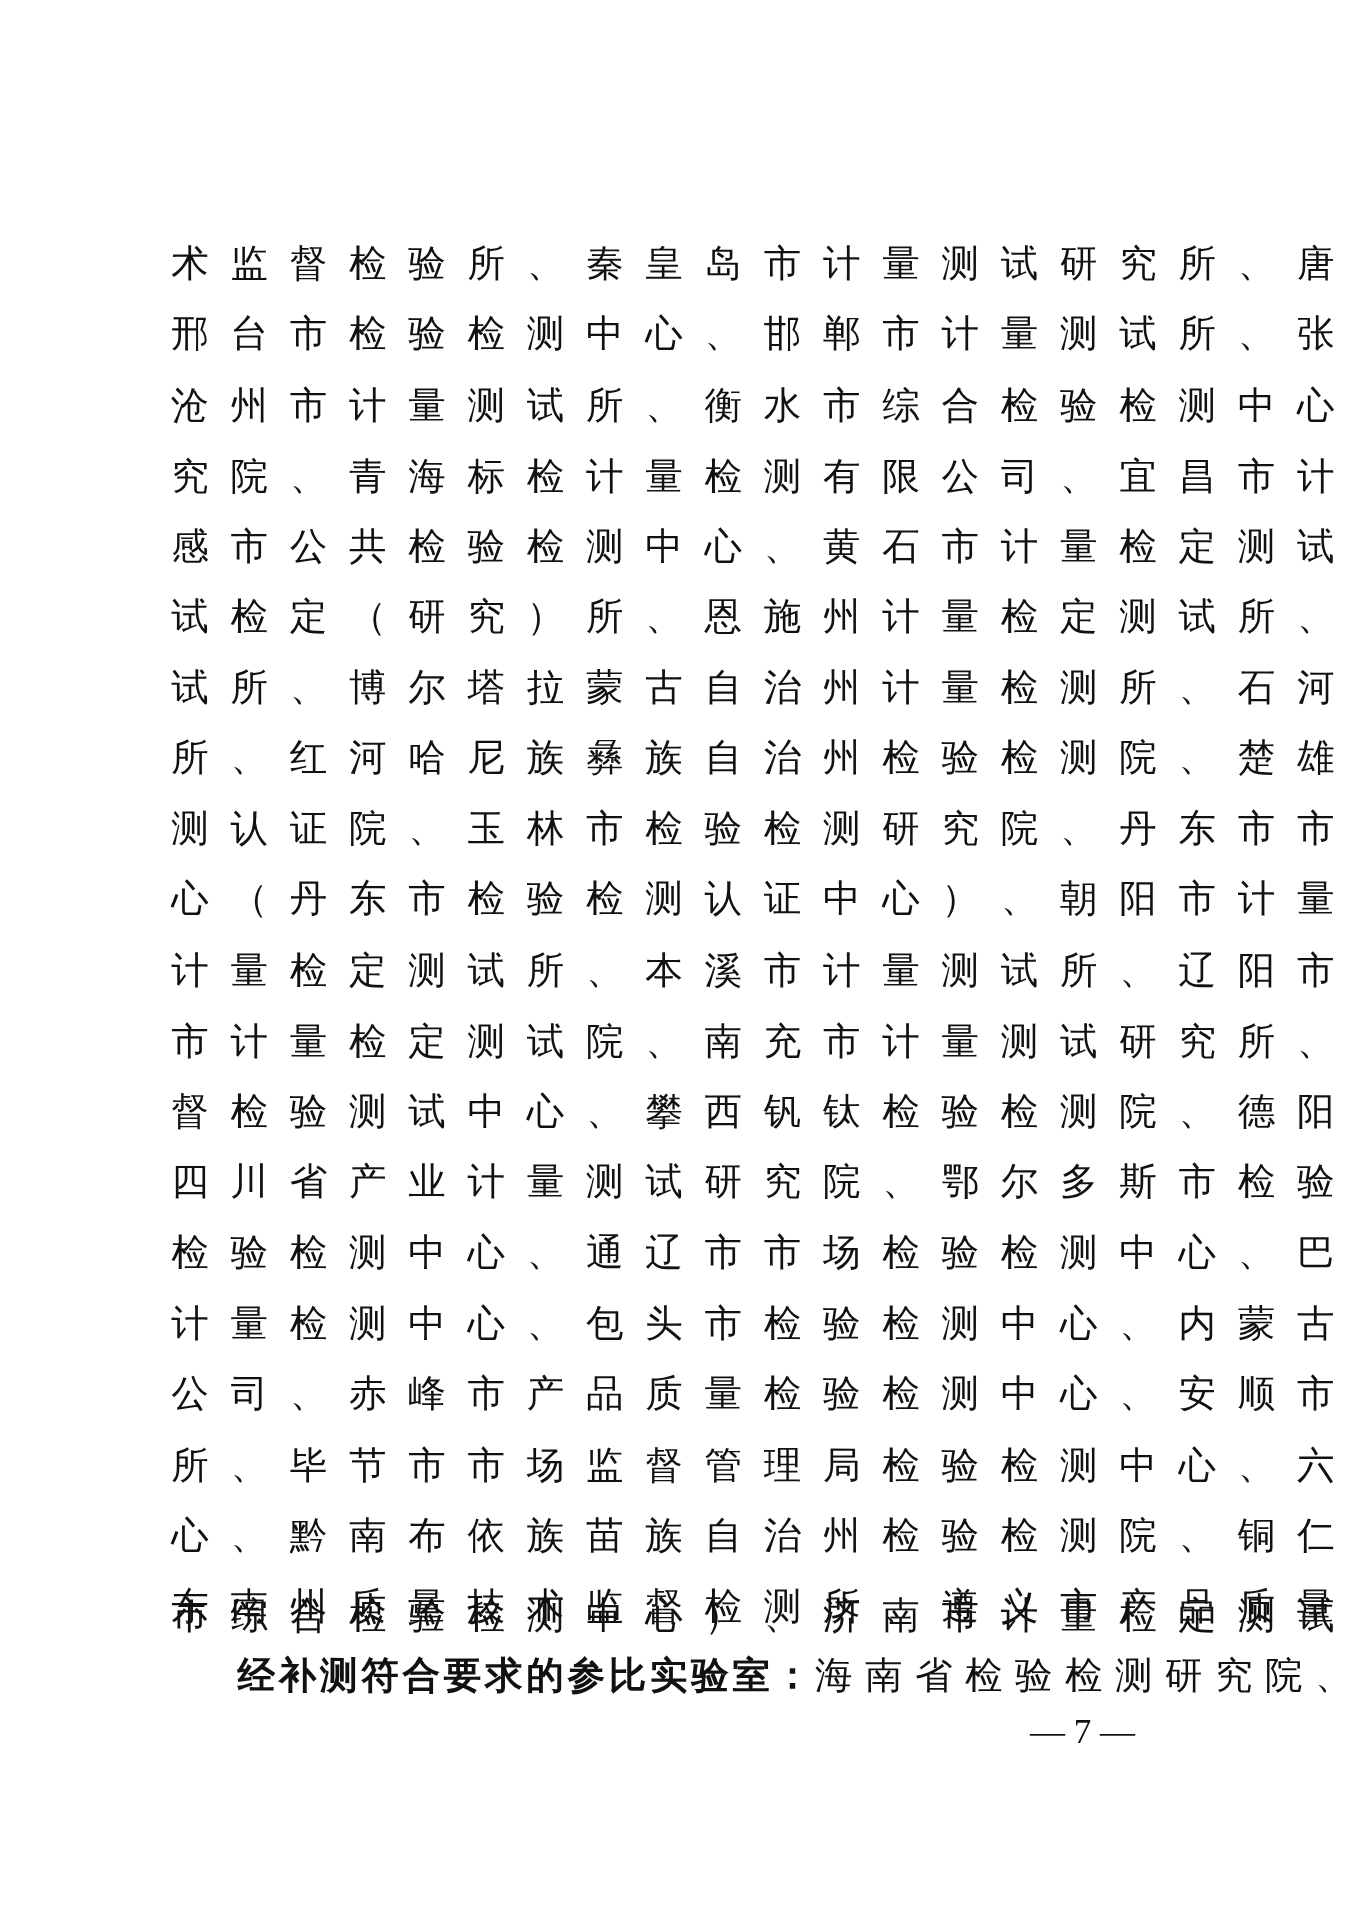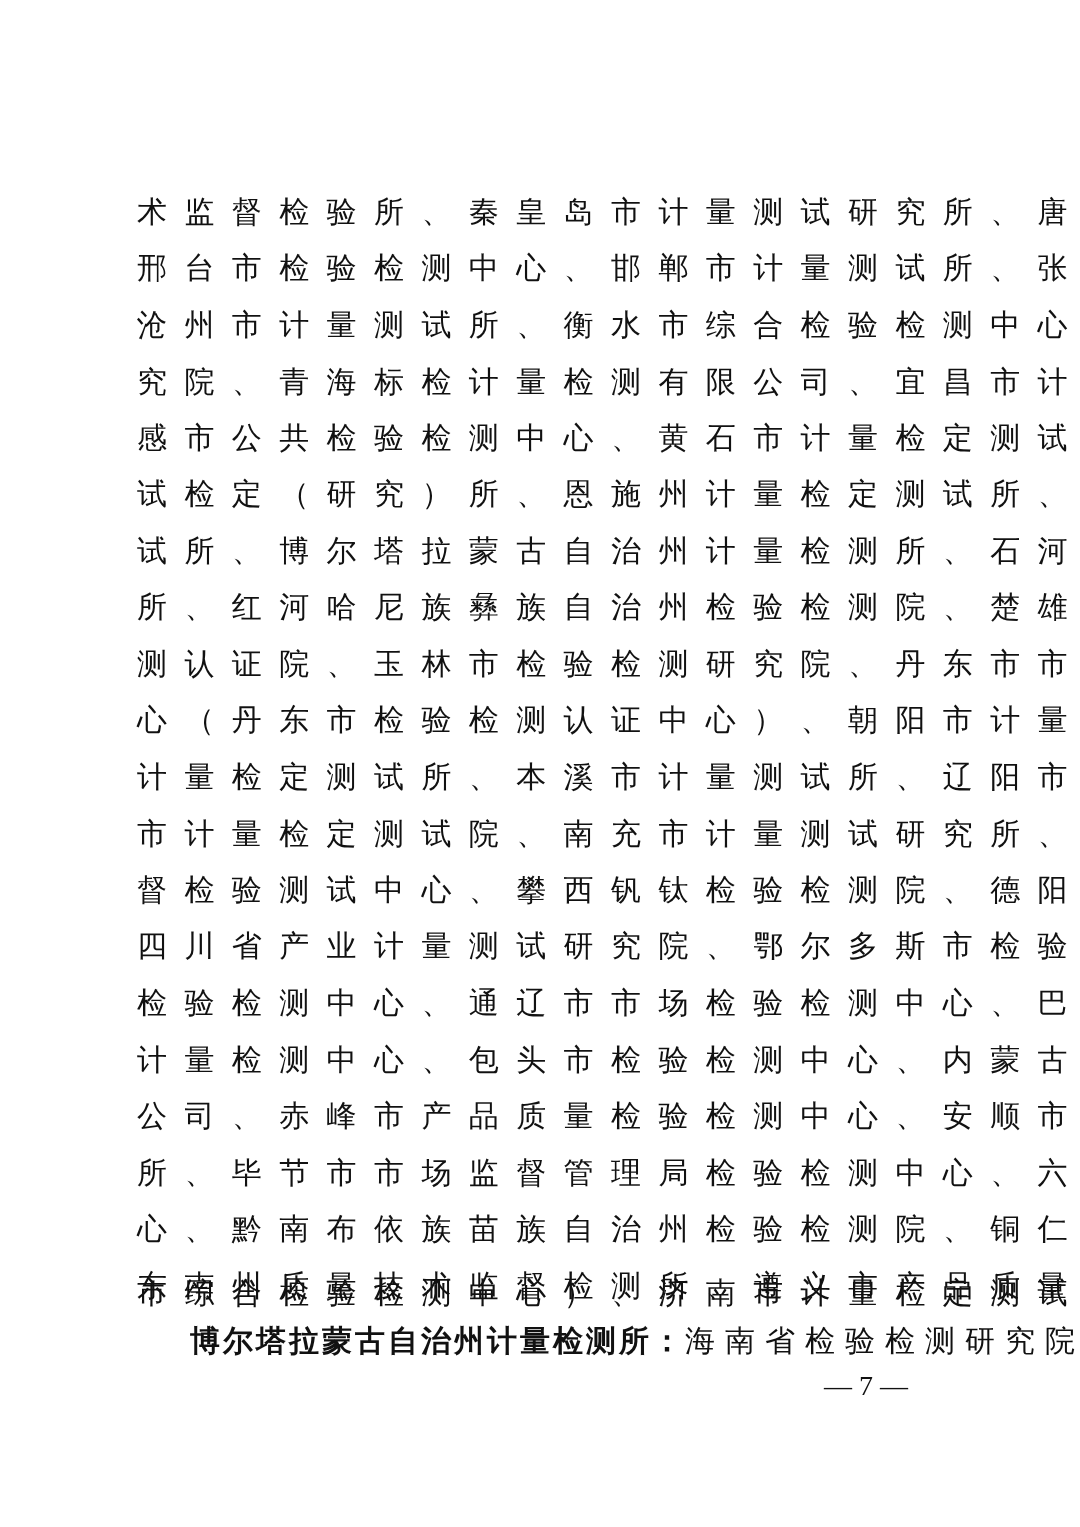--- a/index.html
+++ b/index.html
@@ -50,17 +50,17 @@
   <div class="line" style="top:918px">四川省产业计量测试研究院、鄂尔多斯市检验检测中心、乌海市</div>
   <div class="line" style="top:975px">检验检测中心、通辽市市场检验检测中心、巴彦淖尔市产品质量</div>
   <div class="line" style="top:1032px">计量检测中心、包头市检验检测中心、内蒙古德派计量检测有限</div>
   <div class="line" style="top:1088px">公司、赤峰市产品质量检验检测中心、安顺市质量技术监督检测</div>
   <div class="line" style="top:1145px">所、毕节市市场监督管理局检验检测中心、六盘水市检验检测中</div>
   <div class="line" style="top:1201px">心、黔南布依族苗族自治州检验检测院、铜仁市检验检测院、黔</div>
   <div class="line" style="top:1258px">东南州质量技术监督检测所、遵义市产品质量检验检测院（遵义</div>
   <div class="line" style="top:1314px; top:1265px;">市综合检验检测中心）、济南市计量检定测试院。</div>
 
   <div class="line heading-line" style="top:1313px">
-    <span class="bold">博尔塔拉蒙古自治州计量检测所：</span><span class="rest">海南省检验检测研究院、云</span>
+    <span class="bold">经补测符合要求的参比实验室：</span><span class="rest">海南省检验检测研究院、云</span>
   </div>
 
   <div class="page-number">— 7 —</div>
 </div>
 
 </body></html>

